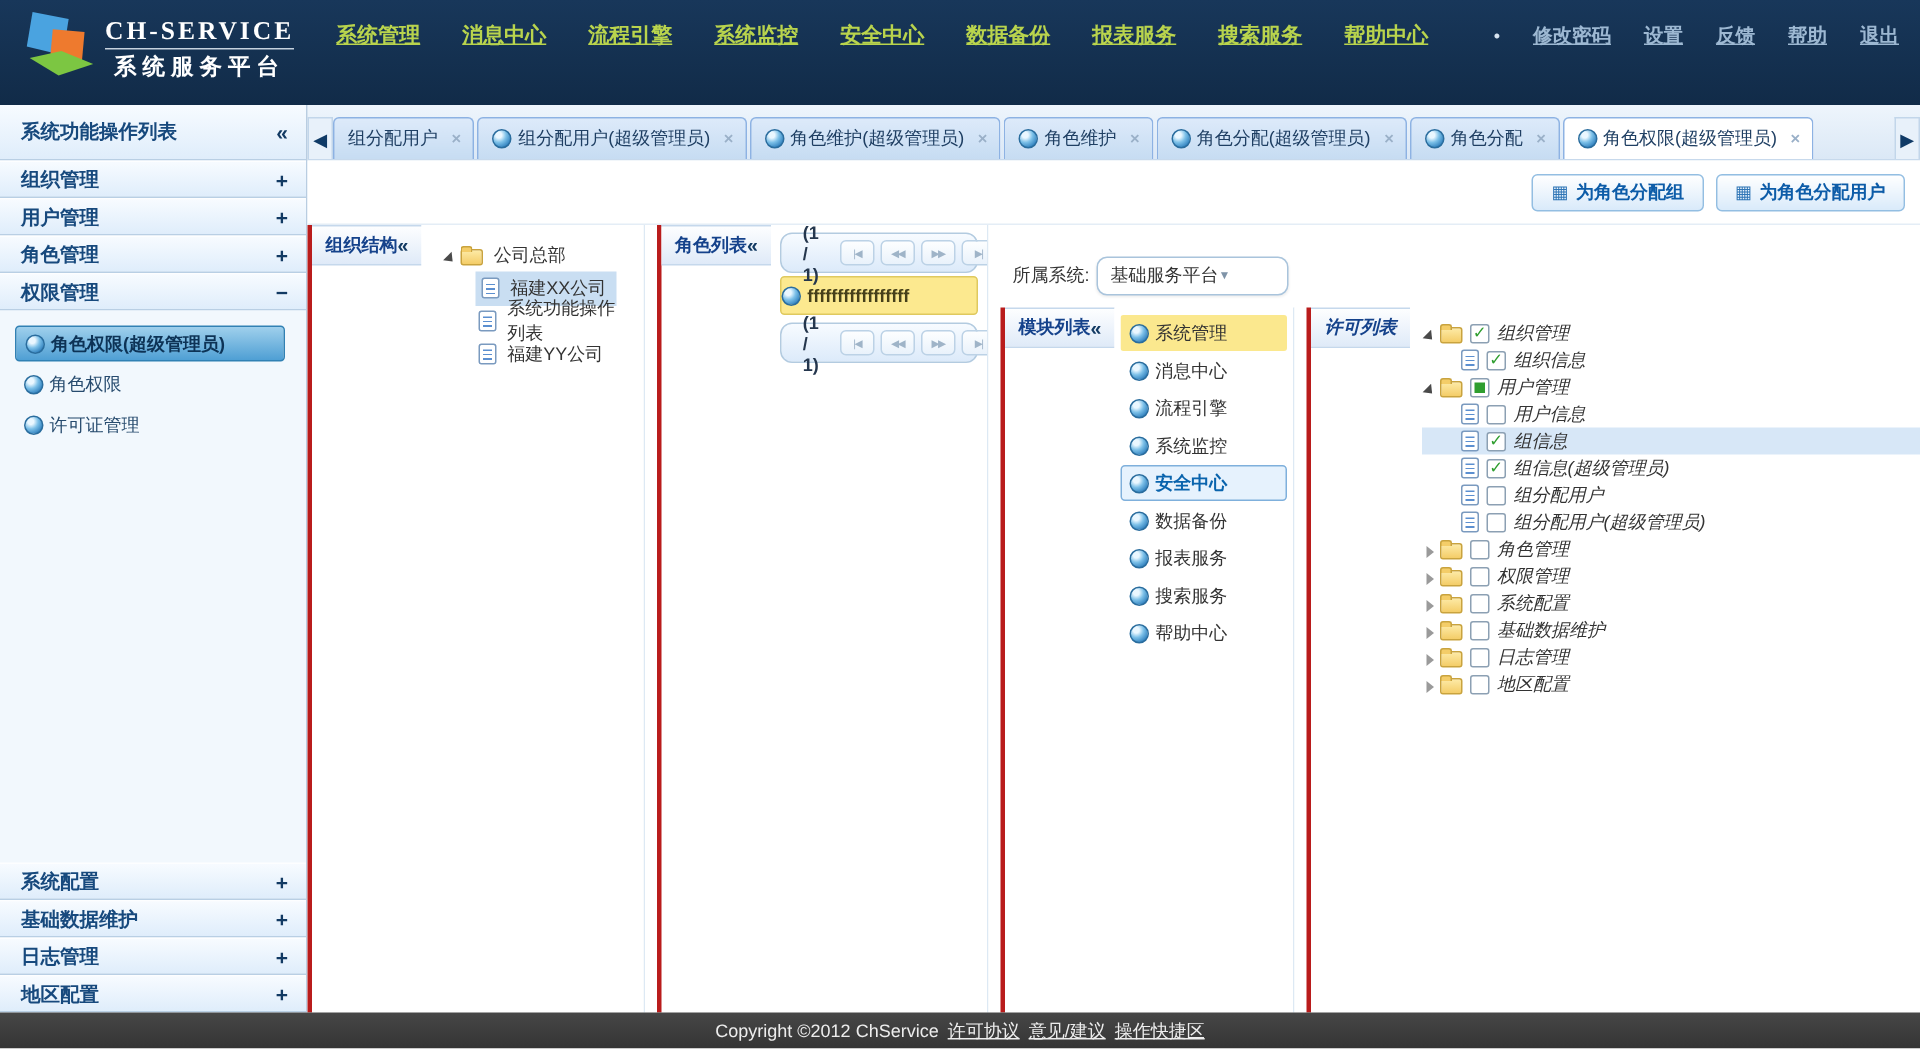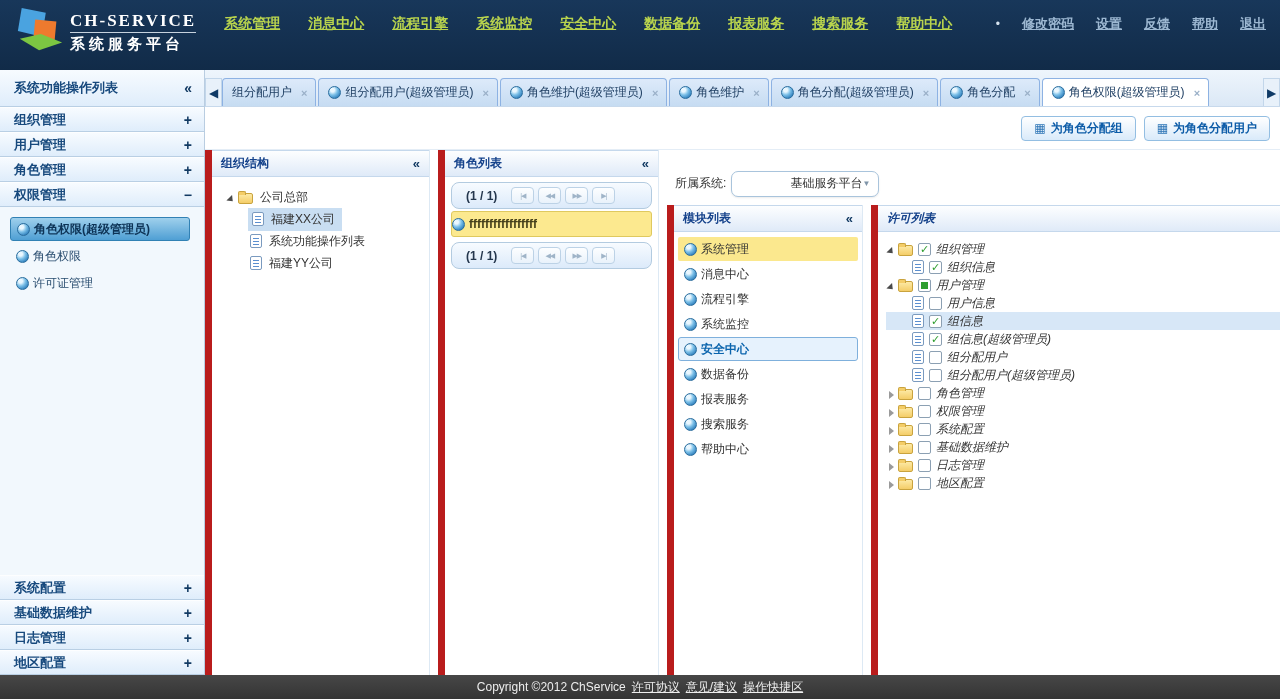--- a/index.html
+++ b/index.html
@@ -2,21 +2,21 @@
 <html><head>
 <meta charset="utf-8">
 <style>
   * { margin:0; padding:0; box-sizing:border-box; }
   html,body { width:1280px; height:699px; font-family:"Liberation Sans","DejaVu Sans",sans-serif; background:#fff; overflow:hidden; }
   .stage { position:relative; width:1280px; height:699px; background:#fff; }
 
   
   .header { position:absolute; left:0; top:0; width:1280px; height:70px;
             background:linear-gradient(#18375a,#112b48); display:flex; align-items:flex-start; }
-  .brand { display:flex; align-items:center; margin:6px 0 0 14px; }
+  .brand { display:flex; align-items:center; margin:6px 0 0 14px;text-align:center; }
   .brand-icon { width:52px; height:52px; }
   .brand-text { margin-left:4px; color:#fff; }
   .brand-title { display:block; font-family:"Liberation Serif","DejaVu Serif",serif; font-weight:bold; font-size:17px; letter-spacing:2px; border-bottom:1px solid #c6d2de; padding-bottom:1px; }
   .brand-subtitle { display:block; font-size:15px; font-weight:bold; letter-spacing:4px; margin-top:2px; }
   .topmenu { display:flex; gap:28px; margin:15px 0 0 28px; }
   .topmenu a { color:#b9d44d; font-size:14px; font-weight:bold; text-decoration:underline; cursor:pointer; white-space:nowrap; }
   .userlinks { position:absolute; right:14px; top:15px; display:flex; gap:22px; align-items:center; }
   .userlinks .dot { color:#d7e4f0; font-size:12px; }
   .userlinks a { color:#9db8d2; font-size:13px; font-weight:bold; text-decoration:underline; cursor:pointer; white-space:nowrap; }
 
@@ -77,21 +77,21 @@
   .content { position:absolute; left:205px; top:107px; width:1075px; height:568px; background:#fff; }
   .toolbar { height:43px; display:flex; align-items:center; justify-content:flex-end; gap:8px; padding-right:10px;
              border-bottom:1px solid #e4edf6; }
   .tbtn { display:flex; align-items:center; gap:5px; height:25px; padding:0 12px; cursor:pointer;
           background:linear-gradient(#ffffff,#d9eafa); border:1px solid #93bee2; border-radius:4px; }
   .tbtn .ticon { color:#2e75b6; font-size:12px; line-height:12px; }
   .tbtn .tlbl { font-size:12px; font-weight:bold; color:#0d5ca8; }
   .cols { display:flex; height:525px; }
   .splitter { width:8px; flex:none; background:#fff; cursor:col-resize; }
 
-  .panel { display:flex; flex-direction:column; border-left:7px solid #b91c1c; border-right:1px solid #dde9f4; }
+  .panel { display:flex; flex-direction:row; border-left:3px solid #b91c1c; border-right:1px solid #dde9f4; }
   .panel-hd { height:27px; flex:none; display:flex; align-items:center; justify-content:space-between; padding:0 9px;
               background:linear-gradient(#fdfeff,#dfeaf8); border-top:1px solid #c5d8ec; border-bottom:1px solid #c5d8ec; }
   .panel-hd .pt { font-size:12px; font-weight:bold; color:#15428b; }
   .panel-hd .pc { font-size:13px; font-weight:bold; color:#123a63; cursor:pointer; }
   .panel-bd { flex:1; background:#fff; overflow:hidden; }
 
   .panel-org { width:225px; }
   .tree { padding:9px 4px 0 14px; }
   .tree-row { display:flex; align-items:center; height:22px; font-size:12px; color:#333; cursor:pointer; }
   .tree-row .lbl { padding:1px 3px; }
@@ -107,21 +107,21 @@
   .pgbtn { min-width:23px; height:17px; border:1px solid #bcd2e6; border-radius:4px; cursor:default;
            background:linear-gradient(#fdfeff,#e9f2fb); color:#9fb4c8; font-size:7px;
            display:flex; align-items:center; justify-content:center; letter-spacing:-1px; }
   .role-item { display:flex; align-items:center; height:26px; margin:2px 6px; padding:0 0;
                background:#fce98f; border:1px solid #dfc95f; border-radius:3px; cursor:pointer; }
   .role-item .lbl { font-size:12px; font-weight:bold; color:#46401a; }
 
   .right-col { flex:1; display:flex; flex-direction:column; }
   .syssel { height:55px; flex:none; display:flex; align-items:center; padding:12px 0 0 8px; }
   .syssel .slbl { font-size:12px; color:#333; margin-right:5px; }
-  .combo { display:flex; align-items:center; justify-content:flex-end; width:148px; height:26px;
+  .combo { display:flex; align-items:center; justify-content:flex-start; width:128px; height:26px;
            background:#fff; border:1px solid #a9c4dc; border-radius:7px; padding:0 8px; cursor:pointer;
            box-shadow:0 1px 2px rgba(0,0,0,0.08); }
   .combo .cval { font-size:12px; color:#333; }
   .combo .carrow { font-size:8px; color:#7f94a8; }
   .right-cols { flex:1; display:flex; }
 
   .panel-module { width:196px; }
   .mod-list { padding:5px 4px 0 4px; }
   .mod-item { display:flex; align-items:center; height:24px; margin-bottom:1px; padding:0 5px; cursor:pointer;
               font-size:12px; color:#333; border:1px solid transparent; }

